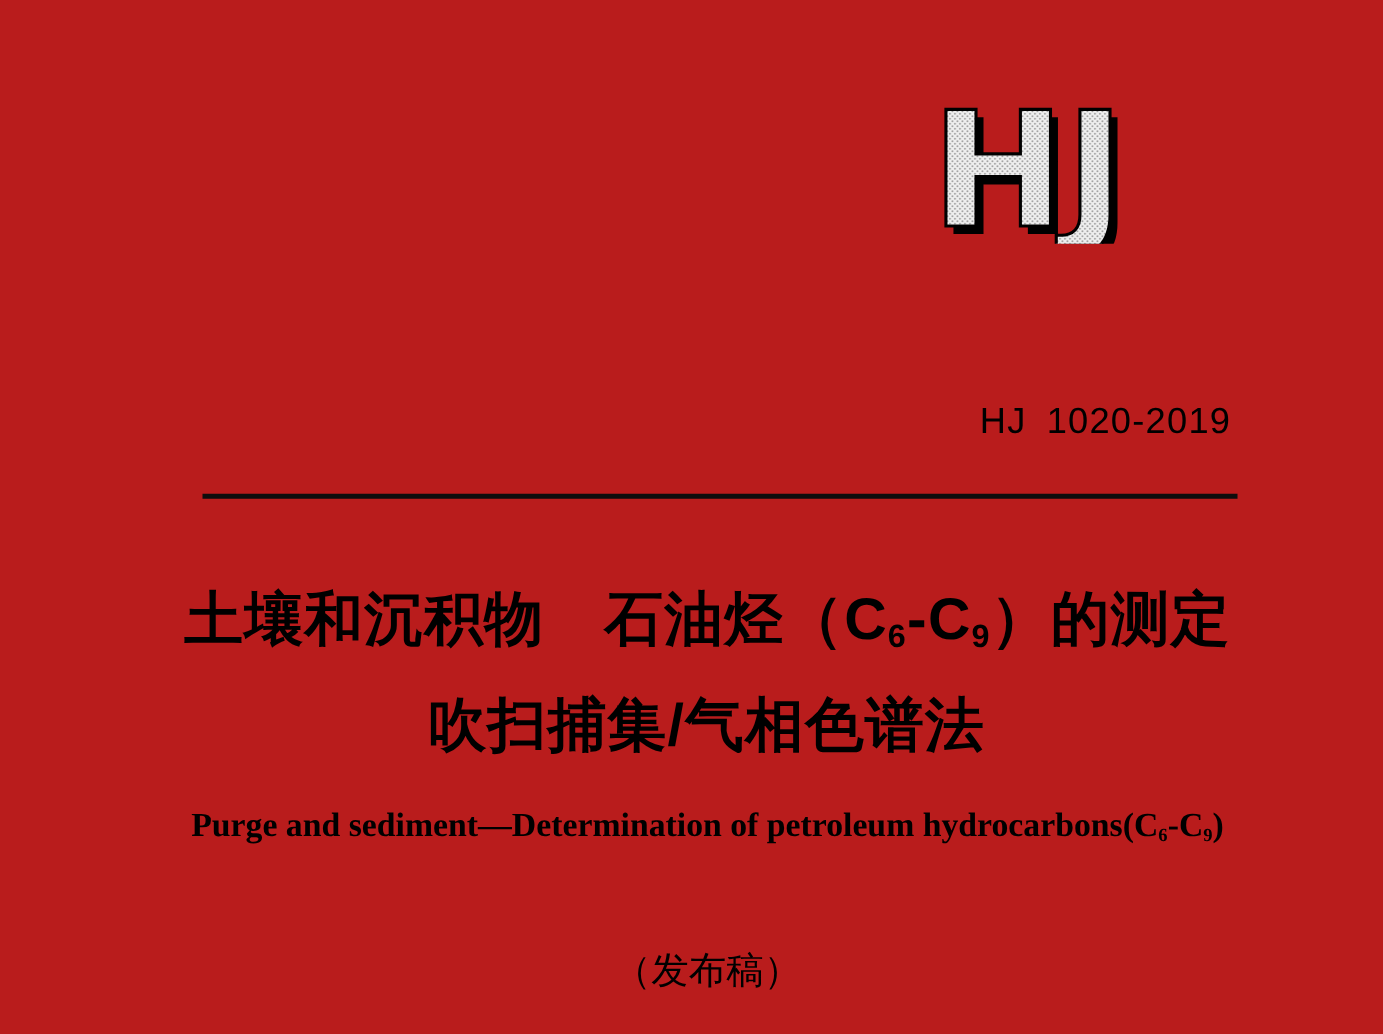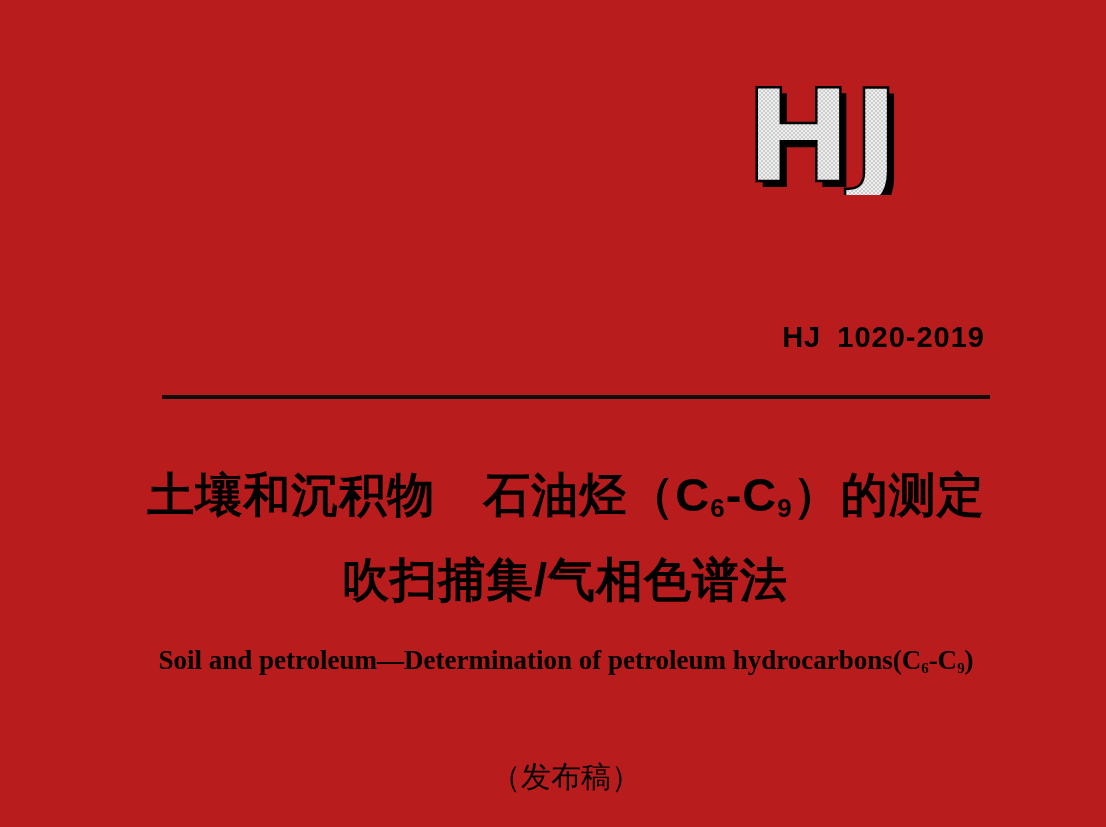--- a/index.html
+++ b/index.html
@@ -36,21 +36,21 @@
     font-weight: bold;
     font-family: "Liberation Serif", "DejaVu Serif", serif;
     letter-spacing: 0px;
   }
   .std-number {
     position: absolute;
     top: 322px;
     right: 121px;
     font-size: 29px;
     line-height: 1.1;
-    font-weight: bold;
+    font-weight: normal;
     font-family: "Liberation Sans", "DejaVu Sans", sans-serif;
     word-spacing: 7px;
     letter-spacing: 1px;
   }
   .rule {
     position: absolute;
     top: 395px;
     left: 162px;
     width: 828px;
     height: 4px;
@@ -112,18 +112,18 @@
 
 
   <div class="std-number">HJ 1020-2019</div>
 
   <div class="rule"></div>
 
   <div class="centered title-cn line1"><span>土壤和沉积物　石油烃（C</span><sub>6</sub><span>-C</span><sub>9</sub><span>）的测定</span></div>
 
   <div class="centered title-cn line2">吹扫捕集/气相色谱法</div>
 
-  <div class="centered title-en line1"><span>Soil and petroleum—Determination of petroleum hydrocarbons(C</span><sub>6</sub><span>-C</span><sub>9</sub><span>)</span></div>
+  <div class="centered title-en line1"><span>Purge and sediment—Determination of petroleum hydrocarbons(C</span><sub>6</sub><span>-C</span><sub>9</sub><span>)</span></div>
 
 
   <div class="centered draft-note">（发布稿）</div>
 
 </div>
 
 </body></html>

